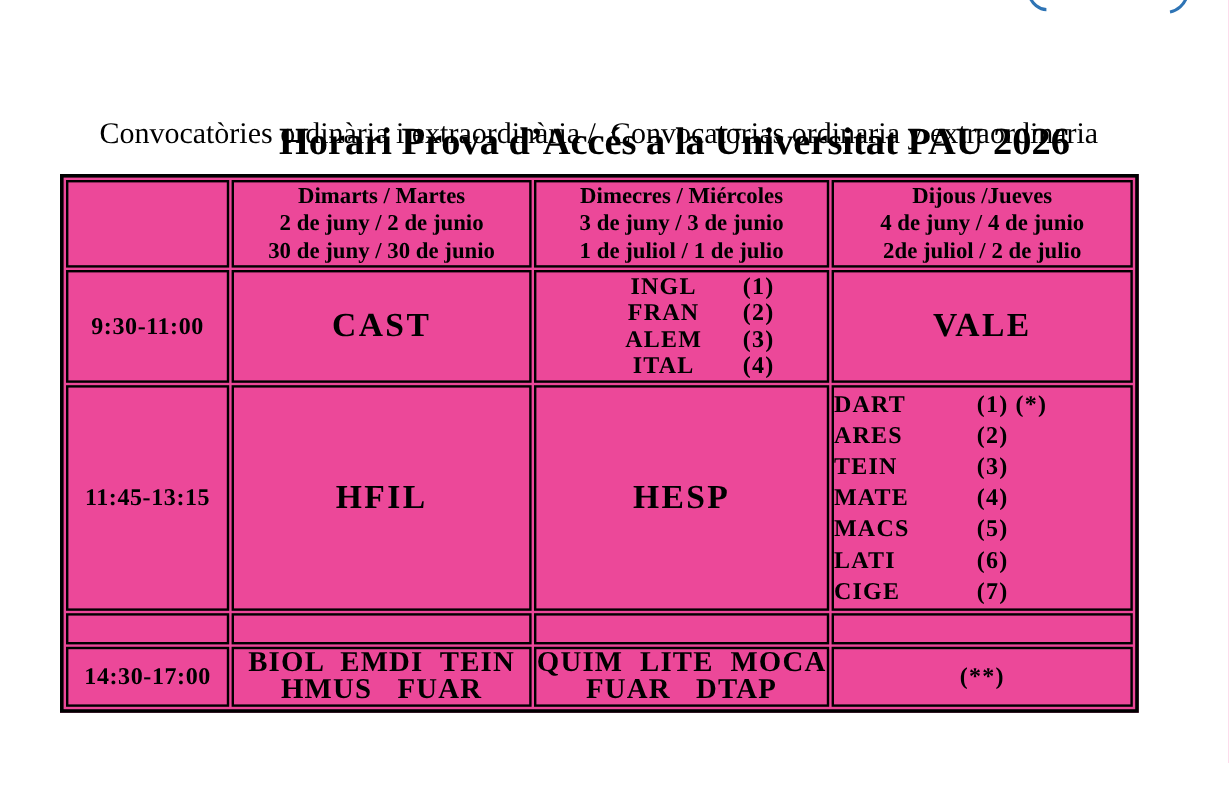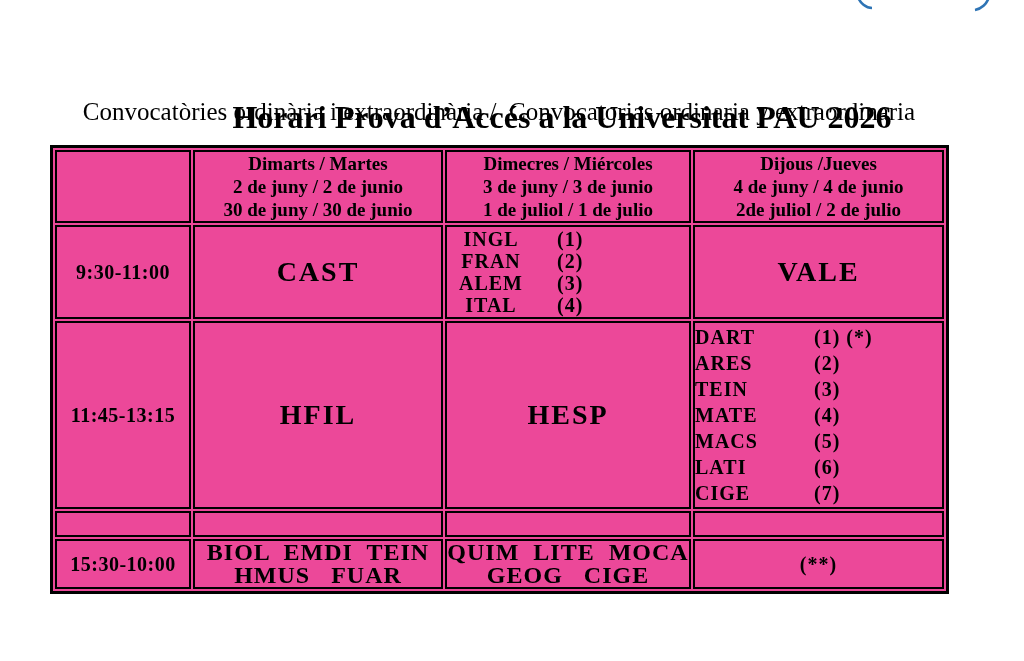--- a/index.html
+++ b/index.html
@@ -62,21 +62,21 @@
   .time-cell { font-size: 20px; letter-spacing: 0.5px; }
   .big-code { font-size: 28px; letter-spacing: 2px; }
   .paren-note { font-size: 20px; letter-spacing: 1px; }
 
   .two-lines { font-size: 24px; line-height: 23px; letter-spacing: 1px; }
   .two-lines div { white-space: pre; }
 
   
   .pairs { font-size: 20px; letter-spacing: 1px; }
   .pairline { display: flex; }
-  .pairs-center .pairline { justify-content: flex-start; line-height: 22px; }
+  .pairs-center .pairline { justify-content: flex-end; line-height: 22px; }
   .pairs-center .pcode { width: 88px; text-align: center; }
   .pairs-center .pnum  { width: 70px; text-align: left; padding-left: 22px; }
   .pairs-left { padding-left: 36px; }
   .pairs-left .pairline { justify-content: flex-start; line-height: 26px; gap: 31px; }
   .pairs-left .pcode { width: 88px; text-align: left; }
   .pairs-left .pnum  { text-align: left; white-space: pre; }
 </style>
 </head>
 <body>
 
@@ -181,26 +181,26 @@
   </tr>
 
   <tr>
     <td class="h-spacer"></td>
     <td class="h-spacer"></td>
     <td class="h-spacer"></td>
     <td class="h-spacer"></td>
   </tr>
 
   <tr>
-    <td class="h-r3 time-cell">15:30-10:00</td>
+    <td class="h-r3 time-cell">14:30-17:00</td>
     <td class="h-r3 two-lines">
           <div>BIOL  EMDI  TEIN</div>
           <div>HMUS   FUAR</div>
         </td>
     <td class="h-r3 two-lines">
           <div>QUIM  LITE  MOCA</div>
-          <div>GEOG   CIGE</div>
+          <div>FUAR   DTAP</div>
         </td>
     <td class="h-r3 paren-note">(**)</td>
   </tr>
 
 </tbody>
   </table>
 
 </body></html>

